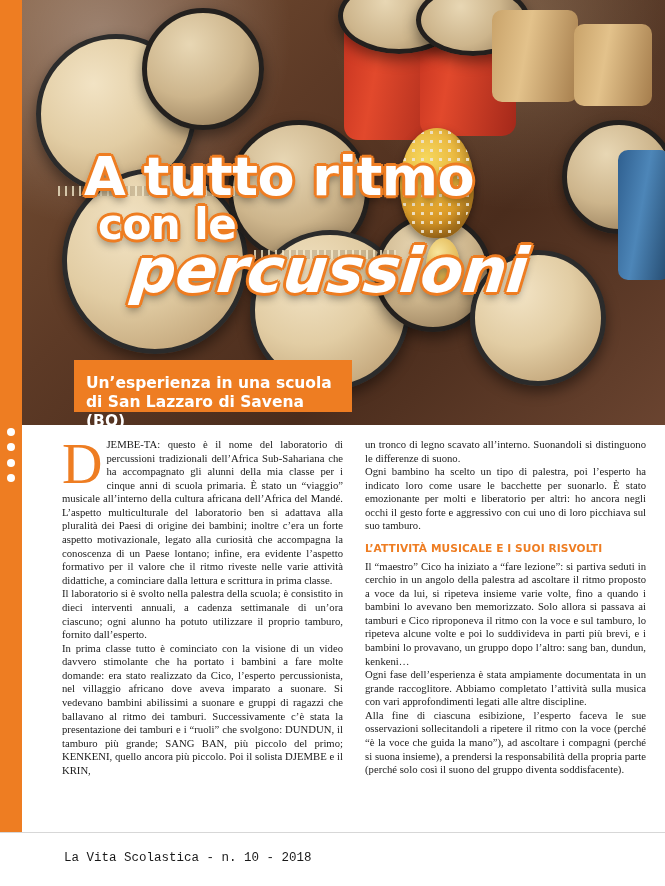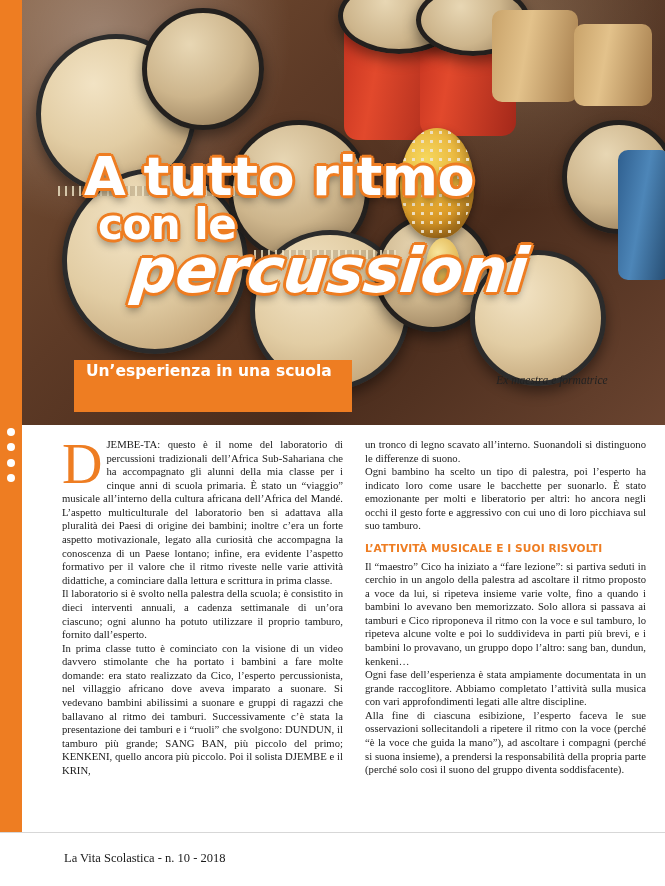--- a/index.html
+++ b/index.html
@@ -141,21 +141,21 @@
   }
 
   
   #subtitle-banner {
     position: absolute;
     left: 74px;
     top: 360px;
     width: 278px;
     height: 52px;
     background: #ee7d22;
-    padding: 2px 10px 5px 12px;
+    padding: 14px 10px 5px 12px;
     box-sizing: border-box;
   }
   #subtitle-banner div {
     font-family: "DejaVu Sans", sans-serif;
     font-weight: bold;
     color: #ffffff;
     font-size: 15.5px;
     line-height: 1.22;
   }
 
@@ -240,21 +240,21 @@
     font-weight: bold;
     font-size: 17px;
     display: flex;
     align-items: center;
     justify-content: center;
   }
   #footer-text {
     position: absolute;
     left: 64px;
     top: 18px;
-    font-family: Liberation Serif, serif;
+    font-family: Liberation Mono, monospace;
     font-size: 12.5px;
     color: #1a1a1a;
   }
 </style>
 </head>
 <body>
 
 <div id="photo">
   <div class="photo-bg"></div>
 
@@ -294,24 +294,24 @@
 </div>
 
 <div id="title-wrap">
   <div class="title-line" id="t1">A tutto ritmo</div>
   <div class="title-line" id="t2">con le</div>
   <div class="title-line" id="t3">percussioni</div>
 </div>
 
 <div id="subtitle-banner">
   <div>Un’esperienza in una scuola</div>
+  <div>di San Lazzaro di Savena (BO)</div>
 </div>
 
 <div id="author-block">
-  <div id="author-role">Ex maestra e formatrice</div>
 </div>
 
 <div id="columns">
   <div class="col">
     <p><span id="dropcap">D</span><span>JEMBE-TA: questo è il nome del laboratorio di percussioni tradizionali dell’Africa Sub-Sahariana che ha accompagnato gli alunni della mia classe per i cinque anni di scuola primaria. È stato un “viaggio” musicale all’interno della cultura africana dell’Africa del Mandé. L’aspetto multiculturale del laboratorio ben si adattava alla pluralità dei Paesi di origine dei bambini; inoltre c’era un forte aspetto motivazionale, legato alla curiosità che accompagna la conoscenza di un Paese lontano; infine, era evidente l’aspetto formativo per il valore che il ritmo riveste nelle varie attività didattiche, a cominciare dalla lettura e scrittura in prima classe.</span></p>
     <p>Il laboratorio si è svolto nella palestra della scuola; è consistito in dieci interventi annuali, a cadenza settimanale di un’ora ciascuno; ogni alunno ha potuto utilizzare il proprio tamburo, fornito dall’esperto.</p>
     <p>In prima classe tutto è cominciato con la visione di un video davvero stimolante che ha portato i bambini a fare molte domande: era stato realizzato da Cico, l’esperto percussionista, nel villaggio africano dove aveva imparato a suonare. Si vedevano bambini abilissimi a suonare e gruppi di ragazzi che ballavano al ritmo dei tamburi. Successivamente c’è stata la presentazione dei tamburi e i “ruoli” che svolgono: DUNDUN, il tamburo più grande; SANG BAN, più piccolo del primo; KENKENI, quello ancora più piccolo. Poi il solista DJEMBE e il KRIN,</p>
   </div>
   <div class="col">
     <p>un tronco di legno scavato all’interno. Suonandoli si distinguono le differenze di suono.</p>

